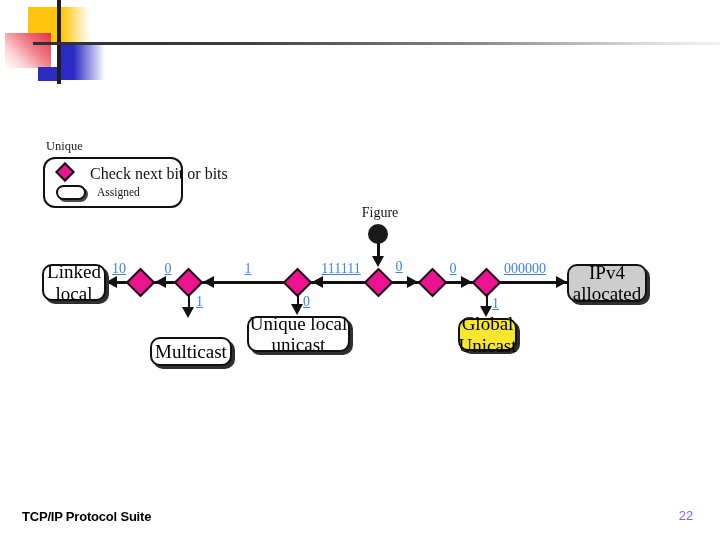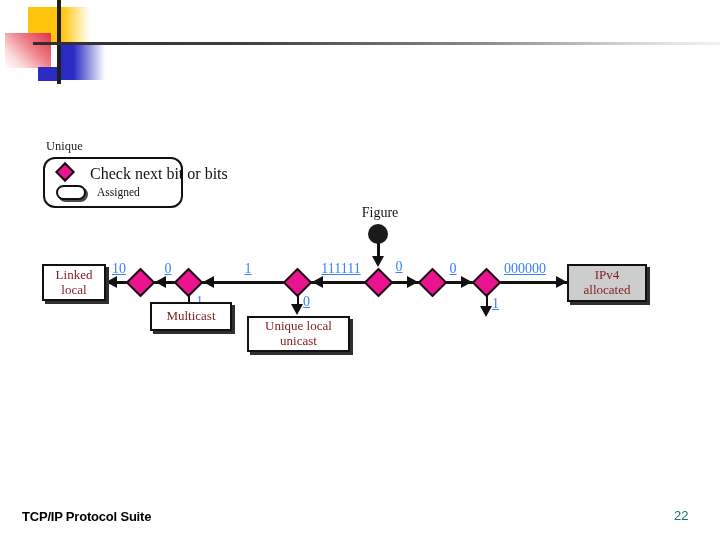--- a/index.html
+++ b/index.html
@@ -34,28 +34,28 @@
   
   .fline{position:absolute;background:#111;}
   .diamond{position:absolute;width:17px;height:17px;border:2px solid #111;transform:rotate(45deg);}
   .ah{position:absolute;width:0;height:0;}
   .ah-left{border-top:6px solid transparent;border-bottom:6px solid transparent;border-right:11px solid #111;}
   .ah-right{border-top:6px solid transparent;border-bottom:6px solid transparent;border-left:11px solid #111;}
   .ah-down{border-left:6.5px solid transparent;border-right:6.5px solid transparent;border-top:11px solid #111;}
   .start-dot{position:absolute;left:368px;top:224px;width:20px;height:20px;border-radius:50%;background:#1a1a1a;}
   .start-label{position:absolute;left:358px;top:205px;width:44px;text-align:center;font-size:14px;}
   .elabel{position:absolute;font-size:14px;text-align:center;color:#3b82f6;text-decoration:underline;}
-  .node{position:absolute;border:2px solid #111;border-radius:0;background:#fff;
+  .node{position:absolute;border:2px solid #111;border-radius:10px;background:#fff;
     box-shadow:3px 3px 0 #2f2f2f;display:flex;align-items:center;justify-content:center;
-    text-align:center;font-size:13px;line-height:1.12;white-space:pre-line;color:#7f1d1d;}
+    text-align:center;font-size:19px;line-height:1.12;white-space:pre-line;color:#000000;}
   
   .footer-left{position:absolute;left:22px;top:509px;font-family:"Liberation Sans",sans-serif;
     font-weight:bold;font-size:13px;letter-spacing:-0.2px;color:#000;}
-  .footer-page{position:absolute;left:674px;top:508px;width:24px;text-align:left;
-    font-family:"Liberation Sans",sans-serif;font-size:13px;color:#0f766e;}
+  .footer-page{position:absolute;left:674px;top:508px;width:24px;text-align:center;
+    font-family:"Liberation Sans",sans-serif;font-size:13px;color:#8b5cf6;}
 </style>
 </head>
 <body>
 
 <div class="slide">
 
   <div class="deco deco-yellow"></div>
   <div class="deco deco-red"></div>
   <div class="deco deco-blue-main"></div>
   <div class="deco deco-blue-tab"></div>
@@ -105,22 +105,24 @@
   <div class="elabel" style="left:318px;top:261px;width:46px;">111111</div>
   <div class="elabel" style="left:389px;top:259px;width:20px;">0</div>
   <div class="elabel" style="left:443px;top:261px;width:20px;">0</div>
   <div class="elabel" style="left:502px;top:261px;width:46px;">000000</div>
   <div class="elabel" style="left:196px;top:294px;width:14px;text-align:left;">1</div>
   <div class="elabel" style="left:303px;top:294px;width:14px;text-align:left;">0</div>
   <div class="elabel" style="left:492px;top:296px;width:14px;text-align:left;">1</div>
 
   <div class="node" style="left:42px;top:264px;width:60px;height:33px;">Linked
 local</div>
-  <div class="node" style="left:150px;top:302px;width:78px;height:25px;">Multicast</div>
+  <div class="node" style="left:150px;top:337px;width:78px;height:25px;">Multicast</div>
   <div class="node" style="left:247px;top:316px;width:99px;height:32px;">Unique local
 unicast</div>
+  <div class="node" style="left: 458px; top: 318px; width: 55px; height: 29px; background-color: rgb(247, 230, 46);">Global
+Unicast</div>
   <div class="node" style="left: 567px; top: 264px; width: 76px; height: 34px; background-color: rgb(205, 205, 205);">IPv4
 allocated</div>
 
   <div class="footer-left">TCP/IP Protocol Suite</div>
   <div class="footer-page">22</div>
 
 </div>
 
 </body></html>

